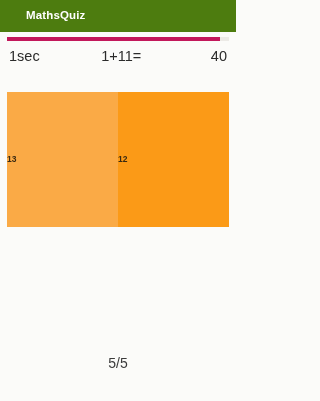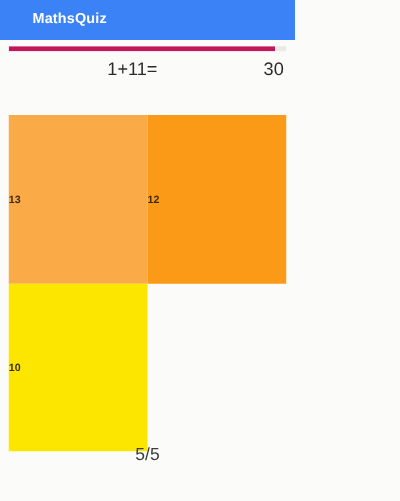--- a/index.html
+++ b/index.html
@@ -104,38 +104,36 @@
     top: 356px;
     text-align: center;
     font-size: 14px;
     color: #3b3b3b;
     line-height: 1;
   }
 </style>
 </head>
 <body>
 
-<div class="appbar" style="background: #3b82f6; padding-left: 26px;">
+<div class="appbar" style="background: #4d7c0f; padding-left: 26px;">
   <span class="appbar-title" style="color: rgb(255, 255, 255);">MathsQuiz</span>
 </div>
 
 <div class="progress-wrap" style="background: rgb(236, 234, 230);">
   <div class="progress-fill" style="width: 96%; background: rgb(194, 24, 91);"></div>
 </div>
 
 <div class="statsrow">
+  <span class="stat stat-timer">1sec</span>
   <span class="stat stat-question">1+11=</span>
-  <span class="stat stat-score">30</span>
+  <span class="stat stat-score">40</span>
 </div>
 
 <div class="grid">
   <div class="tile" style="background: rgb(250, 170, 70); color: rgb(58, 42, 18);">
     <span>13</span>
   </div>
   <div class="tile" style="background: rgb(251, 154, 23); color: rgb(58, 42, 18);">
     <span>12</span>
   </div>
-  <div class="tile" style="background: rgb(252, 230, 0); color: rgb(58, 42, 18);">
-    <span>10</span>
-  </div>
 </div>
 
 <div class="footer">5/5</div>
 
 </body></html>

